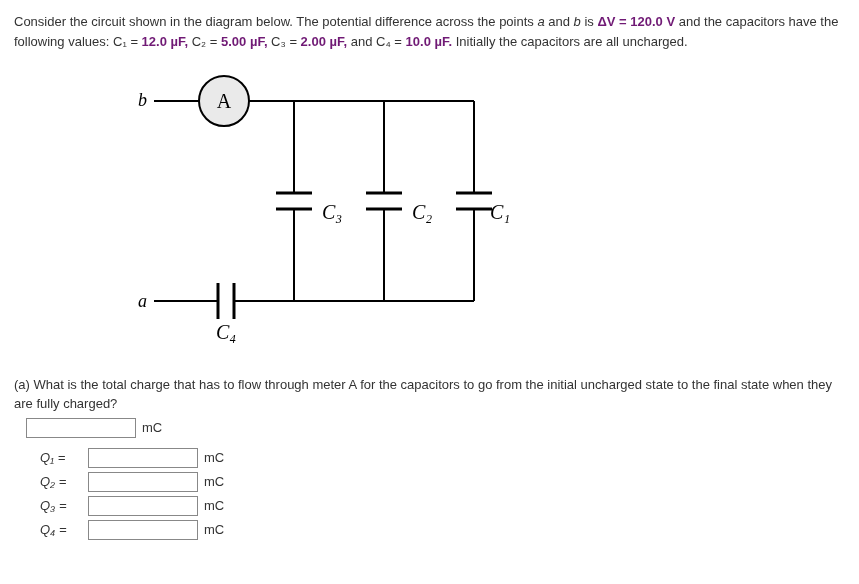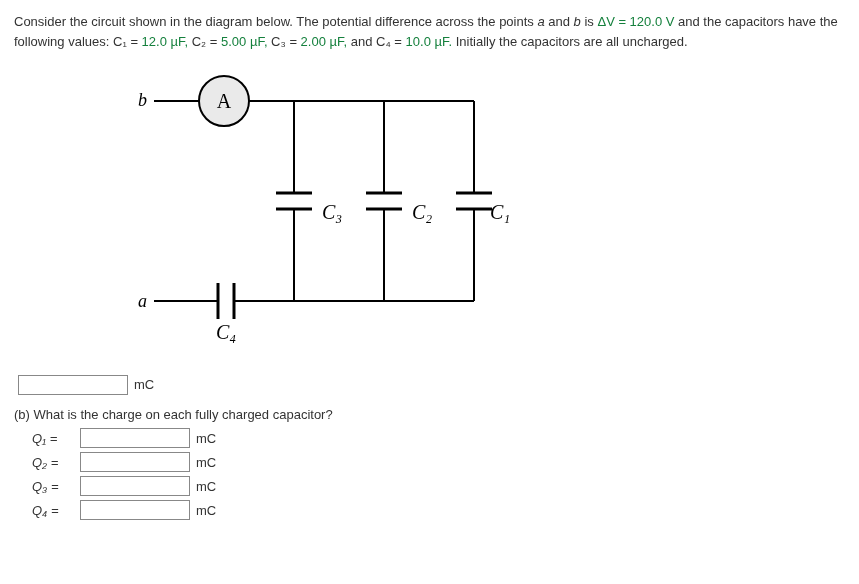--- a/index.html
+++ b/index.html
@@ -5,31 +5,31 @@
   body {
     margin: 0;
     padding: 12px 14px;
     font-family: Verdana, Geneva, sans-serif;
     font-size: 13px;
     color: #333;
     width: 859px;
     box-sizing: border-box;
     line-height: 1.5;
   }
-  .intro .val { color: #15803d; }
+  .intro .val { color: #701a75; font-weight: bold; }
   .intro i { font-style: italic; }
   .diagram-wrap {
     margin: 20px 0 18px 110px;
   }
   .question { margin-top: 10px; }
   .answer-row {
     display: flex;
-    align-items: flex-end;
+    align-items: flex-start;
     gap: 6px;
-    margin: 4px 4px;
+    margin: 4px 12px;
     font-size: 13px;
   }
   .answer-row .label {
     width: 42px;
     text-align: left;
     font-style: italic;
   }
   .answer-row input {
     width: 100px;
     height: 18px;
@@ -88,28 +88,28 @@
   <text x="100" y="37" font-family="Georgia,serif" font-size="20" fill="#000" text-anchor="middle">A</text>
   <text x="198" y="148" font-family="Georgia,serif" font-style="italic" font-size="20" fill="#000">C₃</text>
   <text x="288" y="148" font-family="Georgia,serif" font-style="italic" font-size="20" fill="#000">C₂</text>
   <text x="366" y="148" font-family="Georgia,serif" font-style="italic" font-size="20" fill="#000">C₁</text>
   <text x="14" y="236" font-family="Georgia,serif" font-style="italic" font-size="18" fill="#000">a</text>
   <text x="92" y="268" font-family="Georgia,serif" font-style="italic" font-size="20" fill="#000">C₄</text>
 </svg>
 </div>
 
 <div class="question">
+  <div>(a) What is the total charge that has to flow through meter A for the capacitors to go from the initial uncharged state to the final state when they are fully charged?</div>
   <div class="answer-row">
     <input type="text" style="">
     <span class="unit">mC</span>
   </div>
 </div>
 
 <div class="question">
-  <div>(b) What is the charge on each fully charged capacitor?</div>
   <div class="indent">
     <div class="answer-row">
       <span class="label">Q₁ =</span>
       <input type="text" style="">
       <span class="unit">mC</span>
     </div>
     <div class="answer-row">
       <span class="label">Q₂ =</span>
       <input type="text" style="">
       <span class="unit">mC</span>

